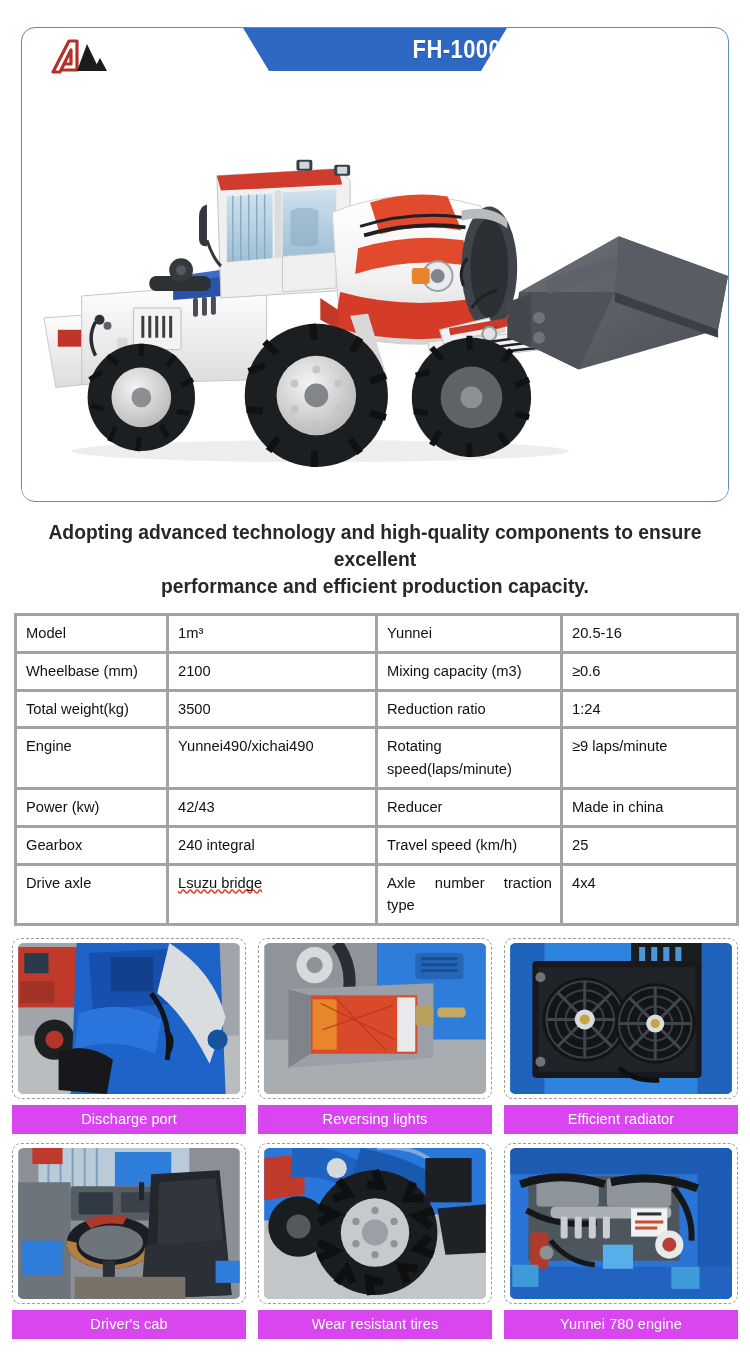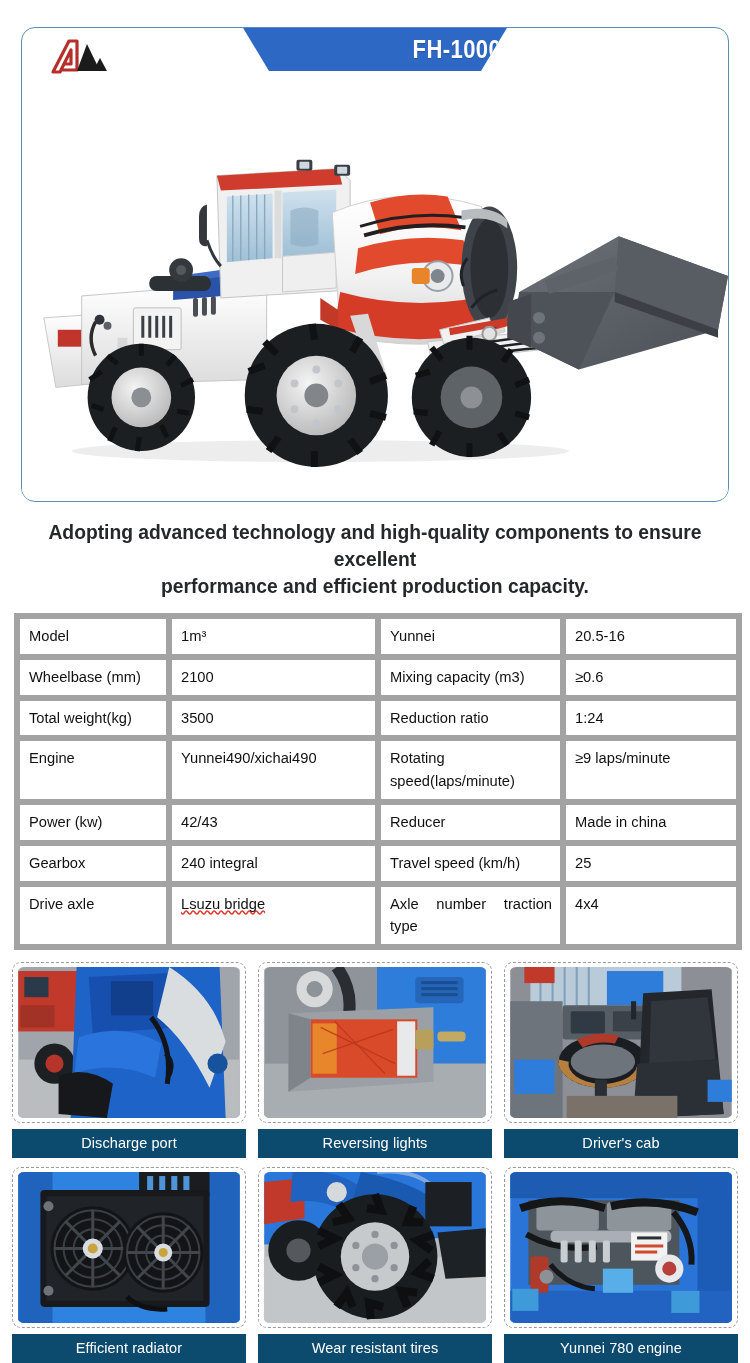--- a/index.html
+++ b/index.html
@@ -85,21 +85,21 @@
   
   .spec-table {
     margin: 14px 14px 0 14px;
     width: 722px;
     border-collapse: collapse;
     table-layout: fixed;
     font-size: 14.7px;
     color: #111111;
   }
   .spec-table td {
-    border: 6px solid #a3a3a3;
+    border: 3px solid #a3a3a3;
     padding: 6px 8px 6px 9px;
     vertical-align: top;
     line-height: 1.55;
   }
   .spec-table td.label { text-align: justify; text-align-last: justify; }
   .spec-table td.label.plain { text-align: left; text-align-last: left; }
   .col-a { width: 152px; }
   .col-b { width: 209px; }
   .col-c { width: 185px; }
   .col-d { width: 176px; }
@@ -127,21 +127,21 @@
   }
   .gallery-frame .shot {
     width: 100%; height: 100%;
     border-radius: 7px;
     overflow: hidden;
     display: block;
   }
   .gallery-frame .shot svg { width: 100%; height: 100%; display: block; }
   .gallery-caption {
     margin-top: 6px;
-    background: #0c4a6e;
+    background: #d946ef;
     color: #ffffff;
     text-align: center;
     font-size: 14.5px;
     padding: 6px 2px 7px 2px;
     letter-spacing: 0.1px;
   }
 </style>
 </head>
 <body>
 
@@ -474,20 +474,73 @@
         </svg>
       </span>
     </div>
     <div class="gallery-caption">Reversing lights</div>
   </div>
 
   <div class="gallery-item">
     <div class="gallery-frame">
       <span class="shot">
         <svg viewBox="0 0 220 150" xmlns="http://www.w3.org/2000/svg">
+          <rect width="220" height="150" fill="#2e82e0"></rect>
+          <rect x="0" y="0" width="34" height="150" fill="#1f63bd"></rect>
+          <rect x="186" y="0" width="34" height="150" fill="#1f63bd"></rect>
+          <rect x="120" y="0" width="70" height="24" fill="#1a1d20"></rect>
+          <g fill="#4f93d8">
+              <rect x="128" y="4" width="6" height="16"></rect>
+              <rect x="140" y="4" width="6" height="16"></rect>
+              <rect x="152" y="4" width="6" height="16"></rect>
+              <rect x="164" y="4" width="6" height="16"></rect>
+            </g>
+          <rect x="22" y="18" width="168" height="116" rx="4" fill="#17191c"></rect>
+          <rect x="28" y="24" width="156" height="104" fill="#202327"></rect>
+          <g>
+            <circle cx="74" cy="76" r="42" fill="#121417"></circle>
+            <circle cx="74" cy="76" r="38" fill="none" stroke="#3a3f45" stroke-width="2"></circle>
+            <circle cx="74" cy="76" r="29" fill="none" stroke="#3a3f45" stroke-width="2"></circle>
+            <circle cx="74" cy="76" r="19" fill="none" stroke="#3a3f45" stroke-width="2"></circle>
+            <g stroke="#41464c" stroke-width="3">
+              <line x1="74" y1="38" x2="74" y2="114"></line>
+                <line x1="36" y1="76" x2="112" y2="76"></line>
+              <line x1="47" y1="49" x2="101" y2="103"></line>
+                <line x1="47" y1="103" x2="101" y2="49"></line>
+            </g>
+            <circle cx="74" cy="76" r="10" fill="#d9dde1"></circle>
+              <circle cx="74" cy="76" r="5" fill="#c8a43c"></circle>
+          </g>
+          <g>
+            <circle cx="144" cy="80" r="40" fill="#121417"></circle>
+            <circle cx="144" cy="80" r="36" fill="none" stroke="#3a3f45" stroke-width="2"></circle>
+            <circle cx="144" cy="80" r="27" fill="none" stroke="#3a3f45" stroke-width="2"></circle>
+            <circle cx="144" cy="80" r="17" fill="none" stroke="#3a3f45" stroke-width="2"></circle>
+            <g stroke="#41464c" stroke-width="3">
+              <line x1="144" y1="44" x2="144" y2="116"></line>
+                <line x1="108" y1="80" x2="180" y2="80"></line>
+              <line x1="118" y1="54" x2="170" y2="106"></line>
+                <line x1="118" y1="106" x2="170" y2="54"></line>
+            </g>
+            <circle cx="144" cy="80" r="9" fill="#d9dde1"></circle>
+              <circle cx="144" cy="80" r="4.5" fill="#c8a43c"></circle>
+          </g>
+          <path d="M108 124 q14 14 40 12" stroke="#0d0f11" stroke-width="5" fill="none"></path>
+          <circle cx="30" cy="34" r="5" fill="#6d737a"></circle>
+            <circle cx="30" cy="118" r="5" fill="#6d737a"></circle>
+        </svg>
+      </span>
+    </div>
+    <div class="gallery-caption">Efficient radiator</div>
+  </div>
+
+  <div class="gallery-item">
+    <div class="gallery-frame">
+      <span class="shot">
+        <svg viewBox="0 0 220 150" xmlns="http://www.w3.org/2000/svg">
           <rect width="220" height="150" fill="#8c9096"></rect>
           <rect x="20" y="0" width="150" height="44" fill="#b9cbd8"></rect>
           <g stroke="#7fa0b8" stroke-width="2">
             <line x1="30" y1="0" x2="30" y2="40"></line>
               <line x1="42" y1="0" x2="42" y2="40"></line>
             <line x1="54" y1="0" x2="54" y2="40"></line>
               <line x1="66" y1="0" x2="66" y2="40"></line>
             <line x1="78" y1="0" x2="78" y2="40"></line>
           </g>
           <rect x="14" y="0" width="30" height="16" fill="#c0392b"></rect>
@@ -509,73 +562,20 @@
           <rect x="84" y="112" width="12" height="32" fill="#2a2f35"></rect>
           <path d="M132 26 L200 22 L212 146 L126 150 Z" fill="#23272c"></path>
           <path d="M140 34 L196 30 L204 92 L138 96 Z" fill="#31363c"></path>
           <path d="M126 96 L206 92 L212 146 L122 150 Z" fill="#2b3036"></path>
           <rect x="196" y="112" width="24" height="22" fill="#2f7ddb"></rect>
           <rect x="56" y="128" width="110" height="22" fill="#7a7168"></rect>
         </svg>
       </span>
     </div>
     <div class="gallery-caption">Driver's cab</div>
-  </div>
-
-  <div class="gallery-item">
-    <div class="gallery-frame">
-      <span class="shot">
-        <svg viewBox="0 0 220 150" xmlns="http://www.w3.org/2000/svg">
-          <rect width="220" height="150" fill="#2e82e0"></rect>
-          <rect x="0" y="0" width="34" height="150" fill="#1f63bd"></rect>
-          <rect x="186" y="0" width="34" height="150" fill="#1f63bd"></rect>
-          <rect x="120" y="0" width="70" height="24" fill="#1a1d20"></rect>
-          <g fill="#4f93d8">
-              <rect x="128" y="4" width="6" height="16"></rect>
-              <rect x="140" y="4" width="6" height="16"></rect>
-              <rect x="152" y="4" width="6" height="16"></rect>
-              <rect x="164" y="4" width="6" height="16"></rect>
-            </g>
-          <rect x="22" y="18" width="168" height="116" rx="4" fill="#17191c"></rect>
-          <rect x="28" y="24" width="156" height="104" fill="#202327"></rect>
-          <g>
-            <circle cx="74" cy="76" r="42" fill="#121417"></circle>
-            <circle cx="74" cy="76" r="38" fill="none" stroke="#3a3f45" stroke-width="2"></circle>
-            <circle cx="74" cy="76" r="29" fill="none" stroke="#3a3f45" stroke-width="2"></circle>
-            <circle cx="74" cy="76" r="19" fill="none" stroke="#3a3f45" stroke-width="2"></circle>
-            <g stroke="#41464c" stroke-width="3">
-              <line x1="74" y1="38" x2="74" y2="114"></line>
-                <line x1="36" y1="76" x2="112" y2="76"></line>
-              <line x1="47" y1="49" x2="101" y2="103"></line>
-                <line x1="47" y1="103" x2="101" y2="49"></line>
-            </g>
-            <circle cx="74" cy="76" r="10" fill="#d9dde1"></circle>
-              <circle cx="74" cy="76" r="5" fill="#c8a43c"></circle>
-          </g>
-          <g>
-            <circle cx="144" cy="80" r="40" fill="#121417"></circle>
-            <circle cx="144" cy="80" r="36" fill="none" stroke="#3a3f45" stroke-width="2"></circle>
-            <circle cx="144" cy="80" r="27" fill="none" stroke="#3a3f45" stroke-width="2"></circle>
-            <circle cx="144" cy="80" r="17" fill="none" stroke="#3a3f45" stroke-width="2"></circle>
-            <g stroke="#41464c" stroke-width="3">
-              <line x1="144" y1="44" x2="144" y2="116"></line>
-                <line x1="108" y1="80" x2="180" y2="80"></line>
-              <line x1="118" y1="54" x2="170" y2="106"></line>
-                <line x1="118" y1="106" x2="170" y2="54"></line>
-            </g>
-            <circle cx="144" cy="80" r="9" fill="#d9dde1"></circle>
-              <circle cx="144" cy="80" r="4.5" fill="#c8a43c"></circle>
-          </g>
-          <path d="M108 124 q14 14 40 12" stroke="#0d0f11" stroke-width="5" fill="none"></path>
-          <circle cx="30" cy="34" r="5" fill="#6d737a"></circle>
-            <circle cx="30" cy="118" r="5" fill="#6d737a"></circle>
-        </svg>
-      </span>
-    </div>
-    <div class="gallery-caption">Efficient radiator</div>
   </div>
 
   <div class="gallery-item">
     <div class="gallery-frame">
       <span class="shot">
         <svg viewBox="0 0 220 150" xmlns="http://www.w3.org/2000/svg">
           <rect width="220" height="150" fill="#b5b9bc"></rect>
           <rect y="84" width="220" height="66" fill="#c2c6c9"></rect>
           <path d="M0 0 L220 0 L220 64 L0 72 Z" fill="#2a77dc"></path>
           <path d="M0 10 L40 6 L40 46 L0 52 Z" fill="#c0392b"></path>

